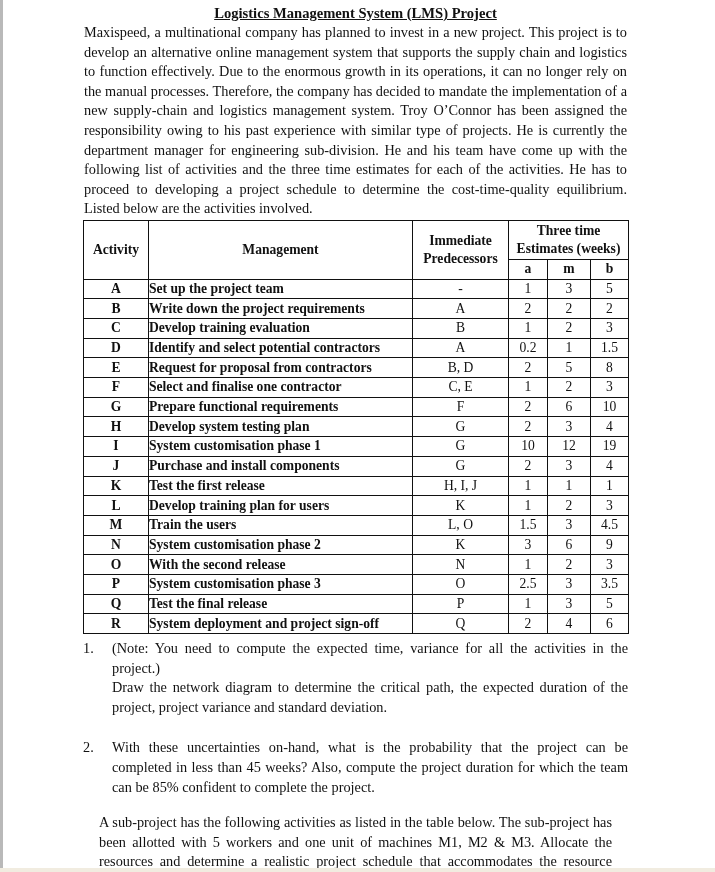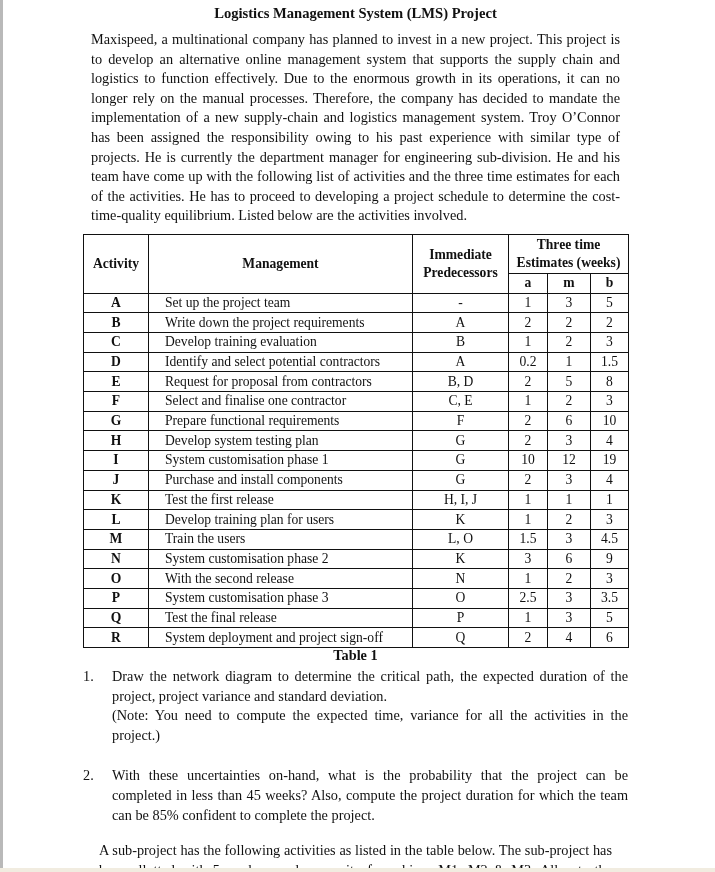--- a/index.html
+++ b/index.html
@@ -16,41 +16,41 @@
   }
   .bottom-band {
     position: absolute; left: 0; bottom: 0; width: 715px; height: 4px;
     background: #f1ece0;
   }
   .page {
     position: absolute; left: 83px; top: 4px; width: 545px;
     font-size: 14.3px; line-height: 19.6px;
   }
   .title {
-    text-align: center; font-weight: bold; 
+    text-align: center; font-weight: bold; text-decoration: underline;
     font-size: 14.6px; line-height: 18px; margin: 0;
   }
-  .para { text-align: justify; margin: 8px; }
+  .para { text-align: justify; margin: 1px; }
   table.act {
     border-collapse: collapse;
     width: 546px;
     margin-top: 1px;
     table-layout: fixed;
     font-size: 13.6px;
   }
   table.act th, table.act td {
     border: 1px solid #111;
     padding: 0;
     height: 18.7px;
     line-height: 18px;
   }
   table.act th { font-weight: bold; text-align: center; }
   table.act td.c { text-align: center; }
   table.act td.act-id { text-align: center; font-weight: bold; }
-  table.act td.desc { padding-left: 16px; white-space: nowrap; }
+  table.act td.desc { padding-left: 0; white-space: nowrap; font-weight: bold; }
   .hdr-big { height: 38px !important; line-height: 18px; }
   .caption {
     text-align: center; font-weight: bold; margin: 0;
     line-height: 14px; font-size: 14.3px;
   }
   ol.qs {
     margin: 0; padding: 0; list-style: none;
   }
   ol.qs li {
     position: relative; padding-left: 29px; text-align: justify;
@@ -240,27 +240,26 @@
           <td class="act-id">R</td>
           <td class="desc">System deployment and project sign-off</td>
           <td class="c">Q</td>
           <td class="c">2</td>
           <td class="c">4</td>
           <td class="c">6</td>
         </tr>
       </tbody>
   </table>
 
-  <p class="caption">Table 1</p>
 
   <ol class="qs">
     <li class="q1">
       <span class="num">1.</span>
+      <div>(Note: You need to compute the expected time, variance for all the activities in the project.)</div>
       <div>Draw the network diagram to determine the critical path, the expected duration of the project, project variance and standard deviation.</div>
-      <div>(Note: You need to compute the expected time, variance for all the activities in the project.)</div>
     </li>
     <li class="q2">
       <span class="num">2.</span>
       <div>With these uncertainties on-hand, what is the probability that the project can be completed in less than 45 weeks?  Also, compute the project duration for which the team can be 85% confident to complete the project.</div>
     </li>
   </ol>
   <p class="sub">A sub-project has the following activities as listed in the table below. The sub-project has been allotted with 5 workers and one unit of machines M1, M2 &amp; M3. Allocate the resources and determine a realistic project schedule that accommodates the resource constraint.</p>
 </div>
 
 <div class="bottom-band"></div>

